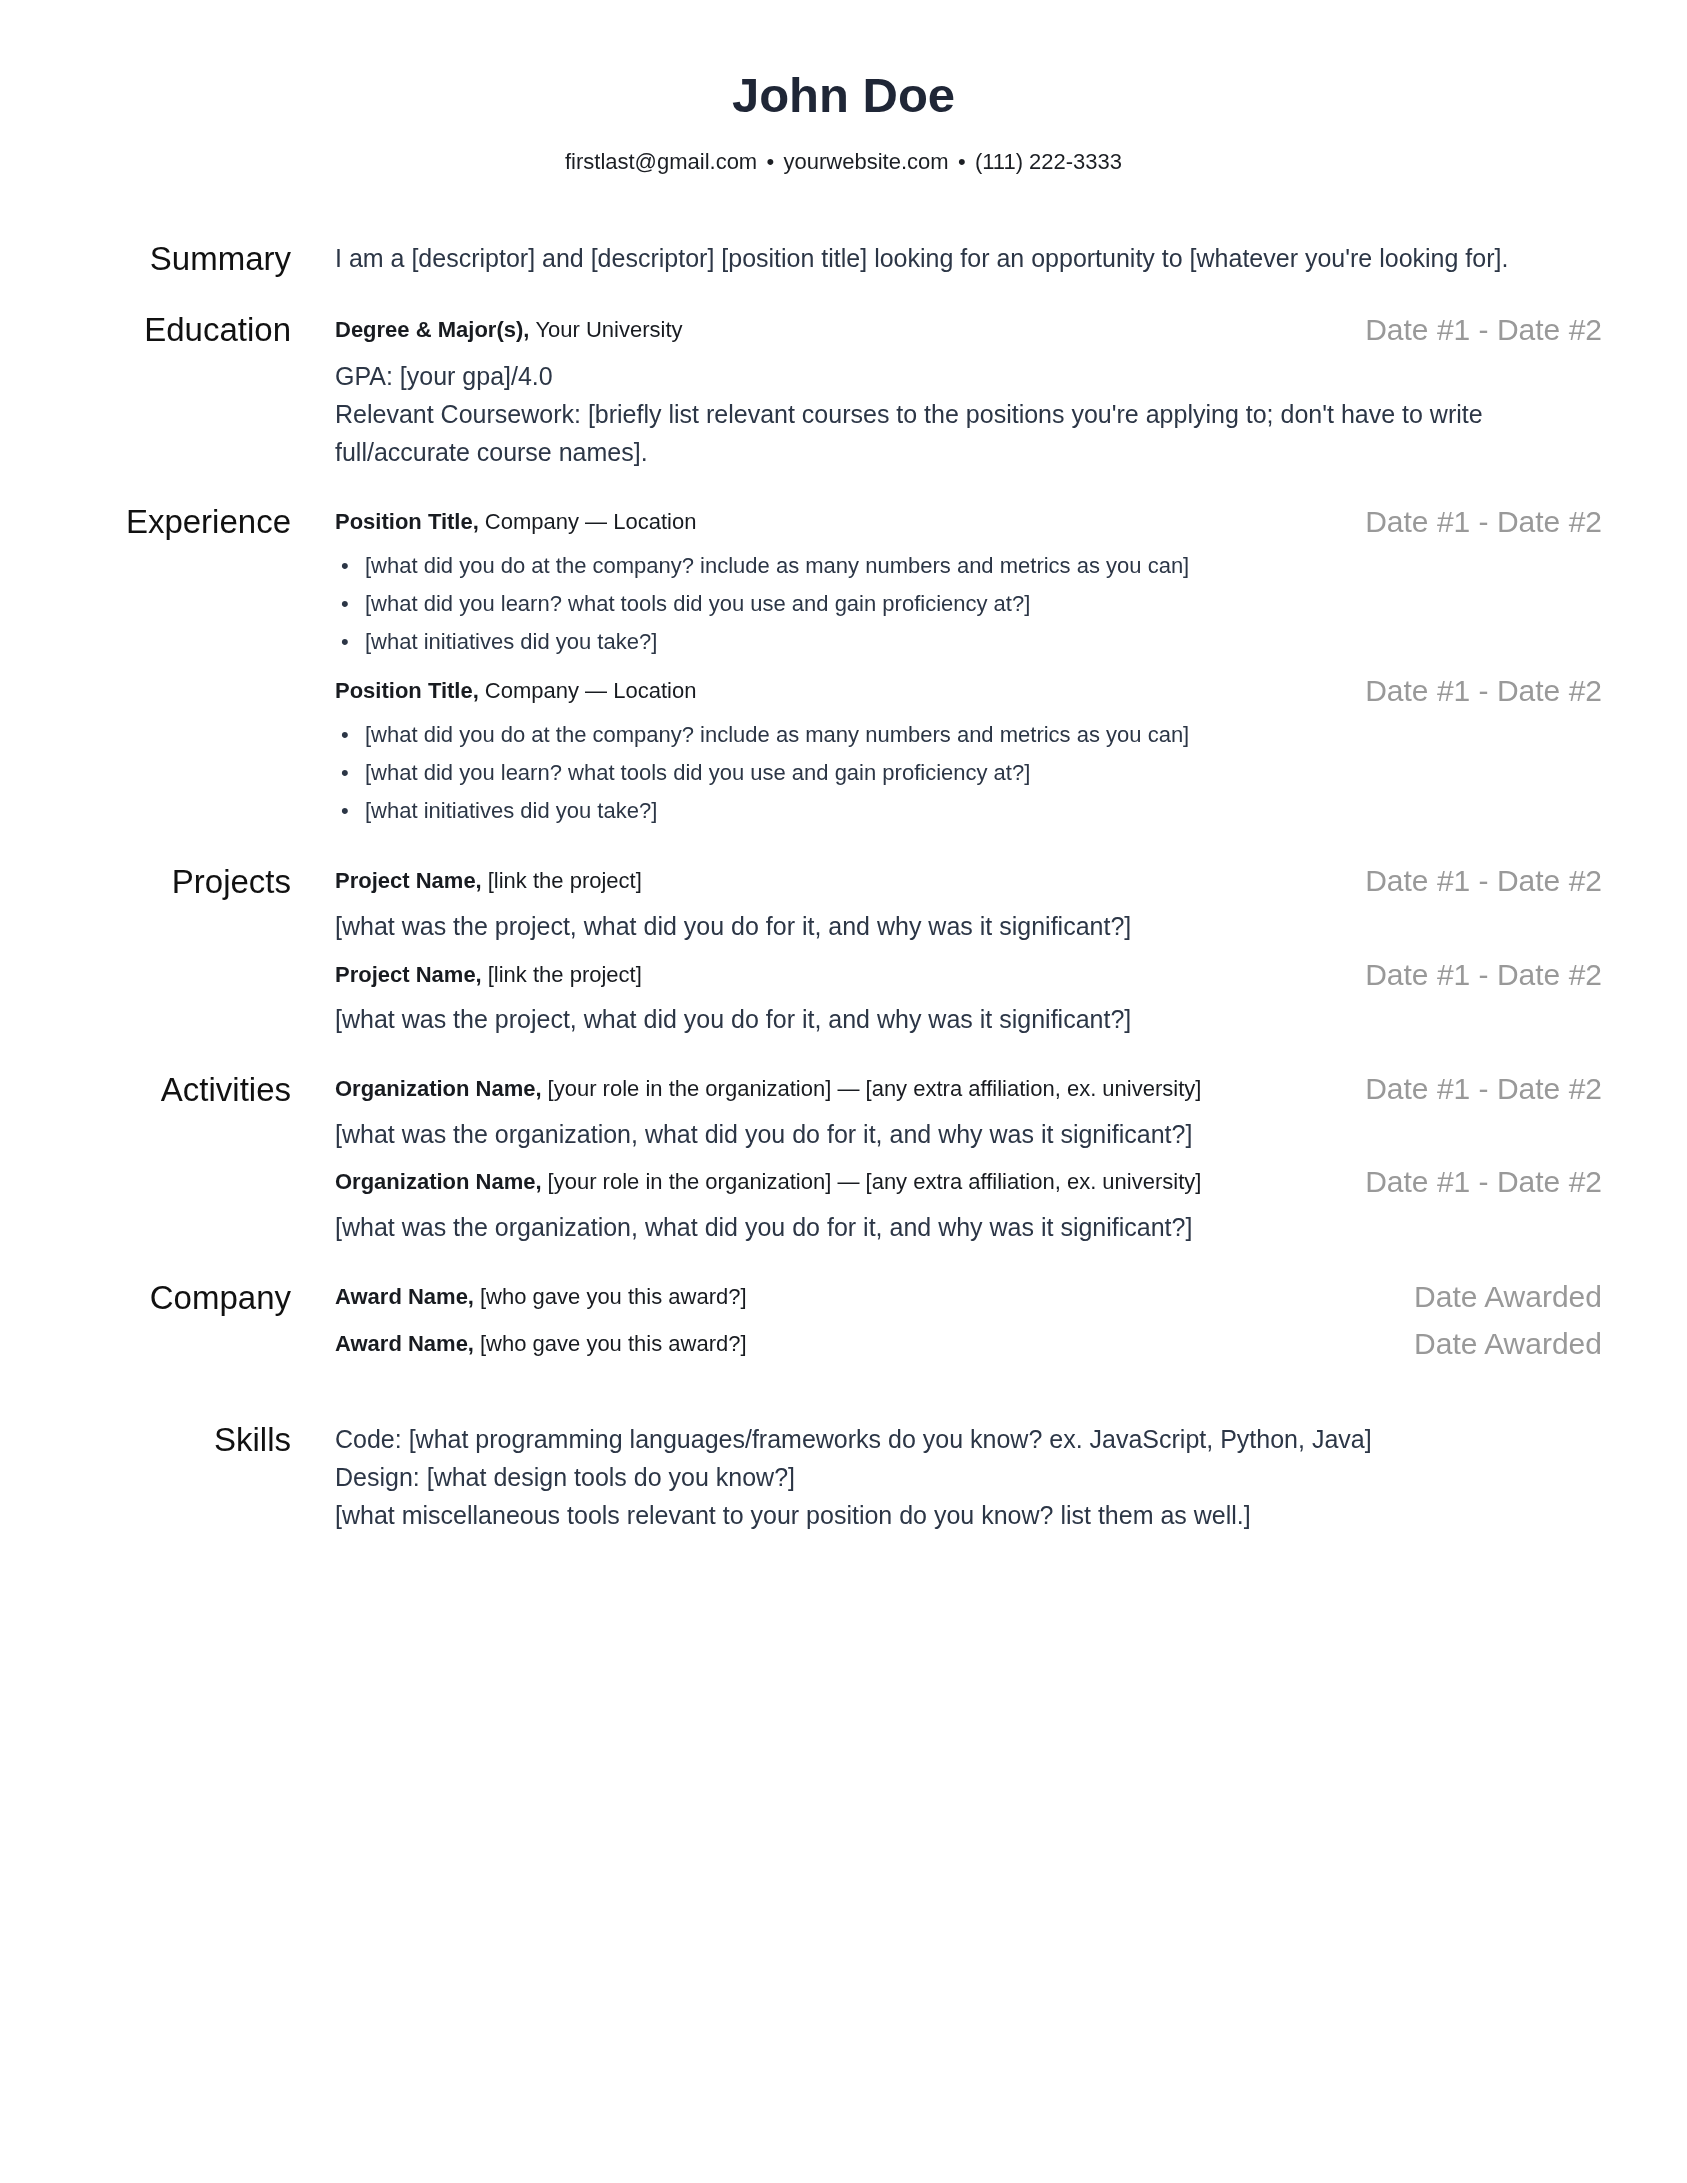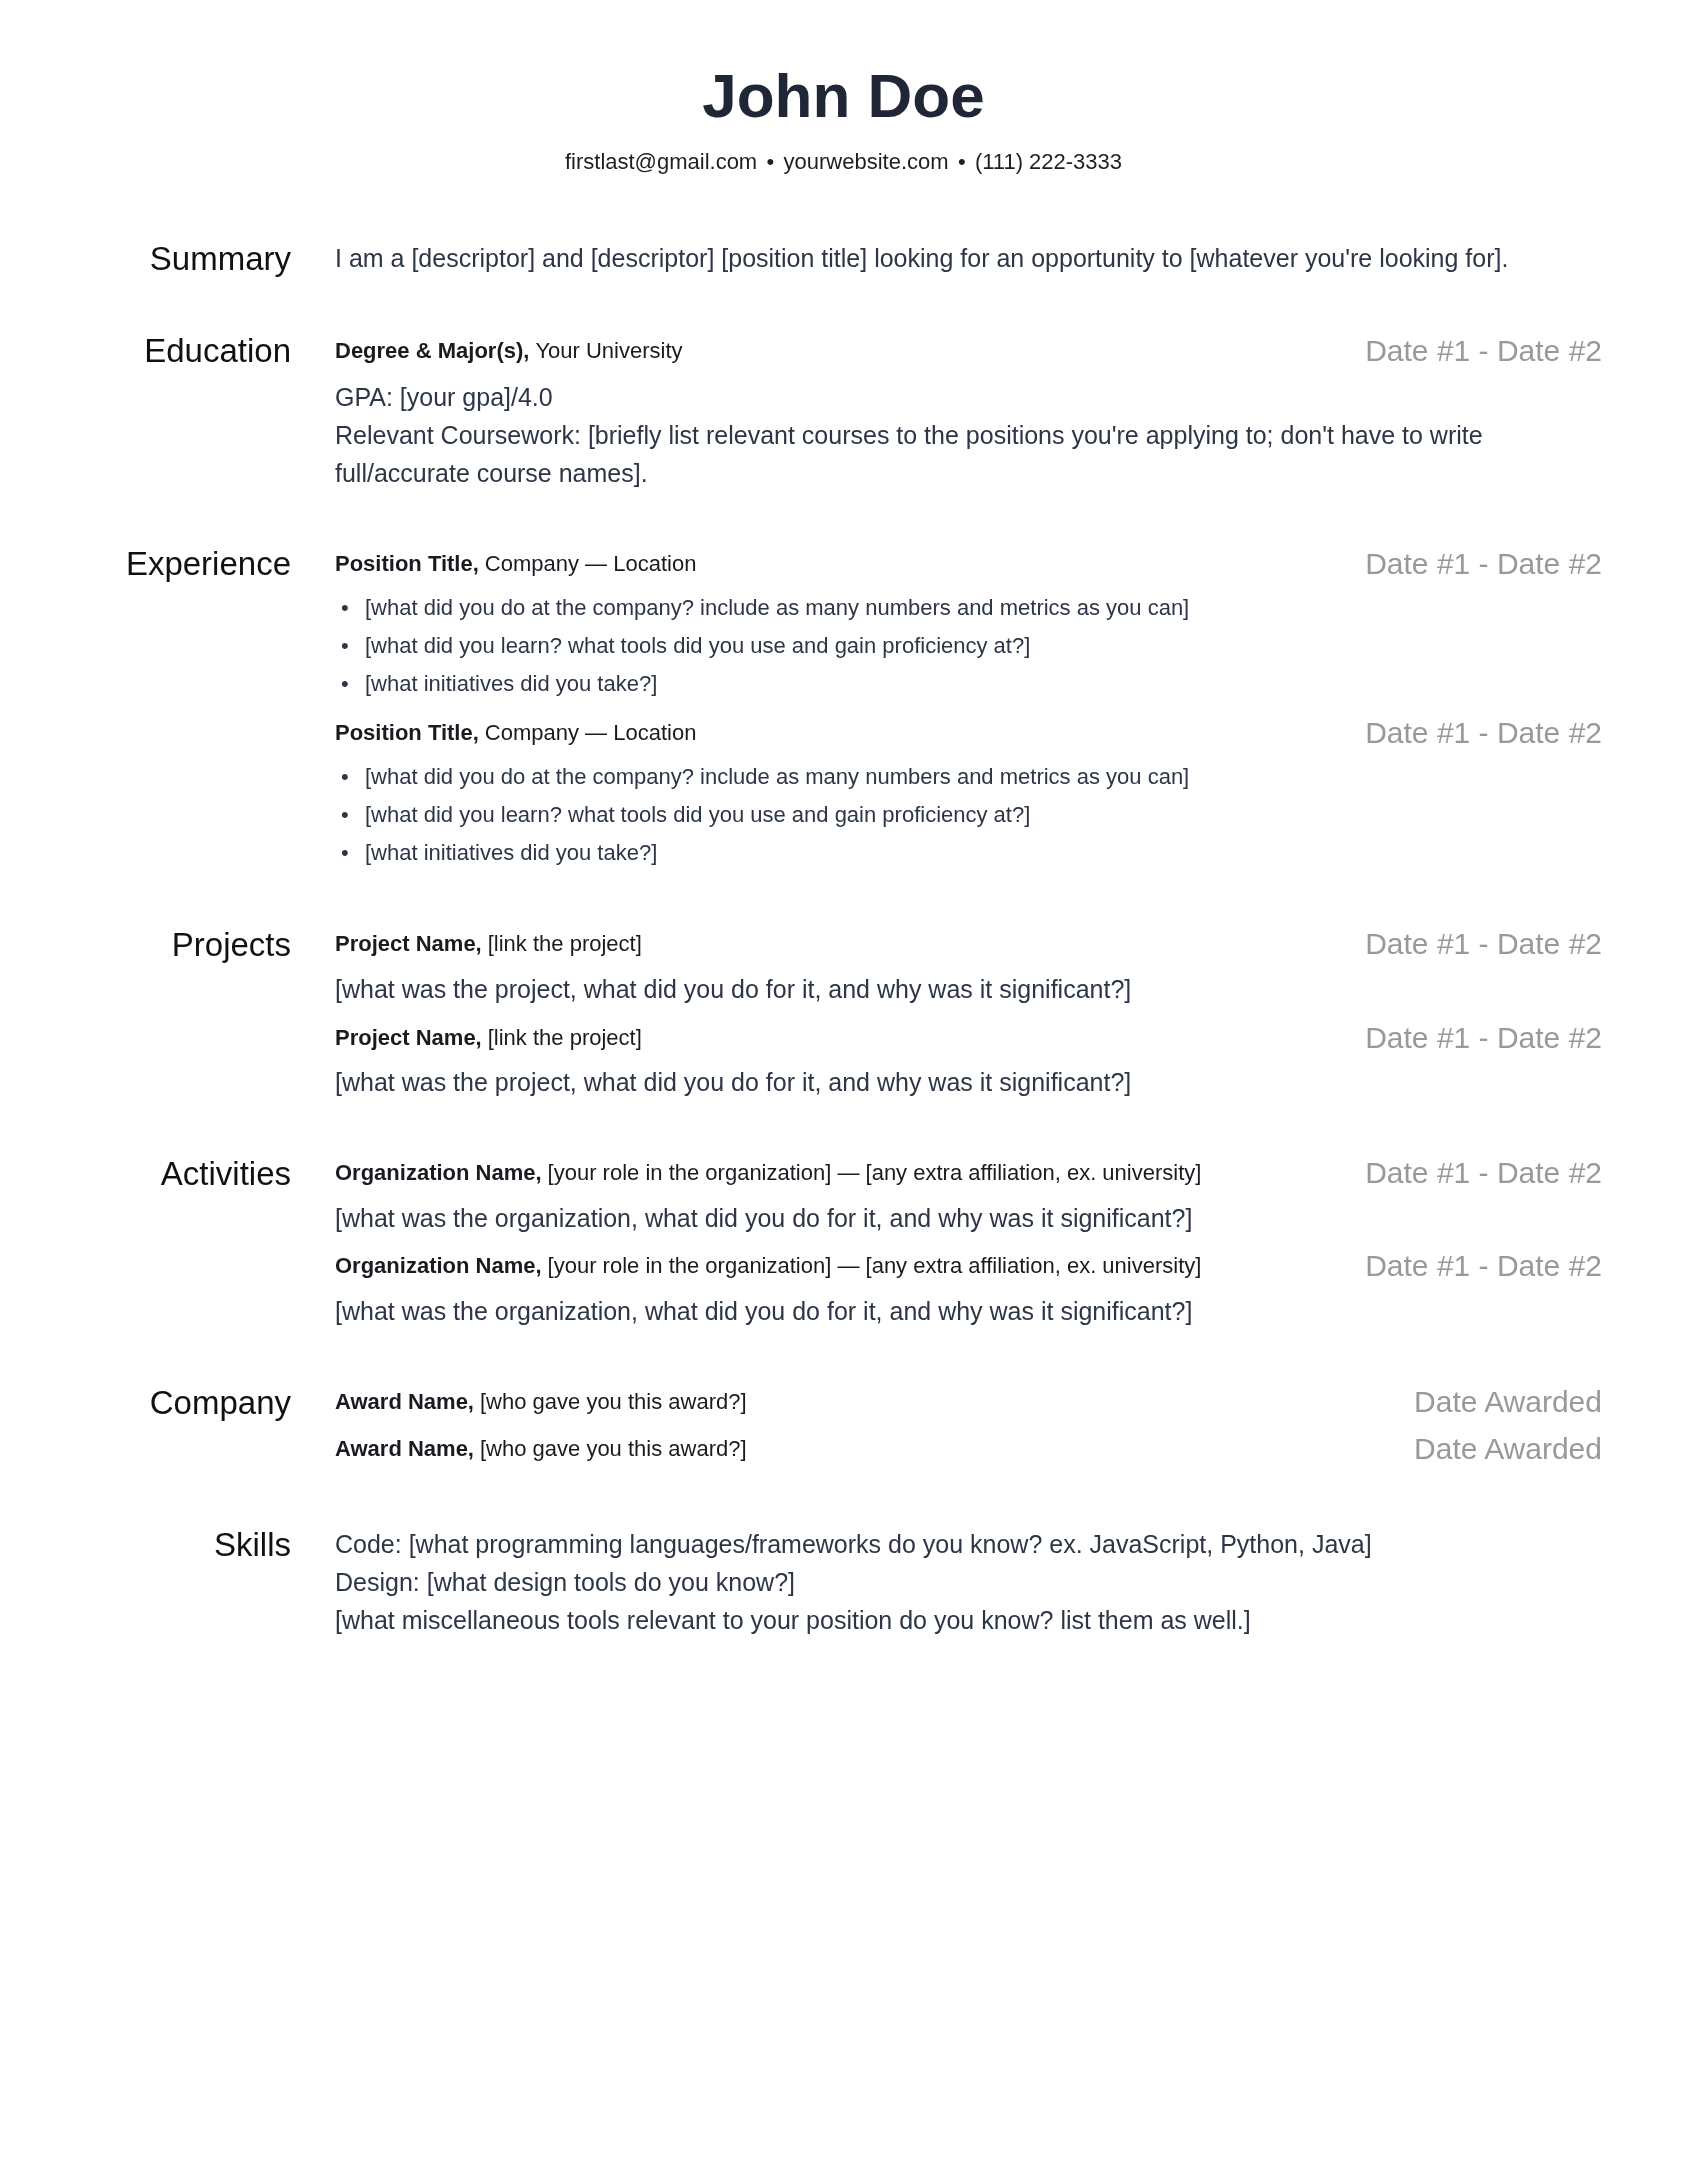--- a/index.html
+++ b/index.html
@@ -16,39 +16,39 @@
   }
   .page {
     padding: 66px 85px 0 85px;
     box-sizing: border-box;
   }
 
   
   .resume-header { text-align: center; }
   .name {
     margin: 0;
-    font-size: 62px;
+    font-size: 49px;
     line-height: 59px;
     font-weight: 700;
     color: #1f2636;
   }
   .contact {
     margin-top: 20px;
     font-size: 22px;
     line-height: 34px;
     color: #1c1f24;
   }
   .contact .sep { margin: 0 9.3px; color: #1c1f24; }
 
   
   .section {
     display: grid;
     grid-template-columns: 206px 1fr;
     column-gap: 44px;
-    margin-top: 53px;
+    margin-top: 32px;
   }
   .section.first { margin-top: 60px; }
   .section.skills-section { margin-top: 57px; }
   .section-label {
     text-align: right;
     font-size: 33px;
     line-height: 41px;
     font-weight: 400;
     color: #111111;
     margin-top: -1.3px;

